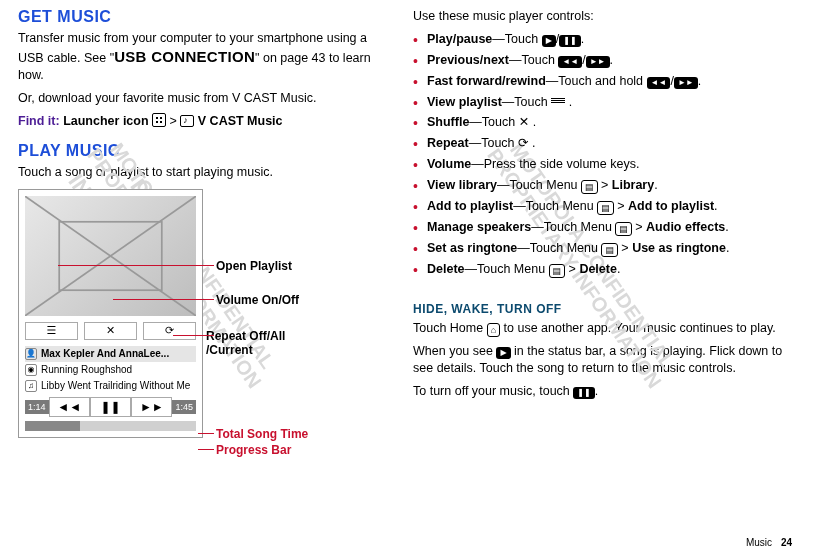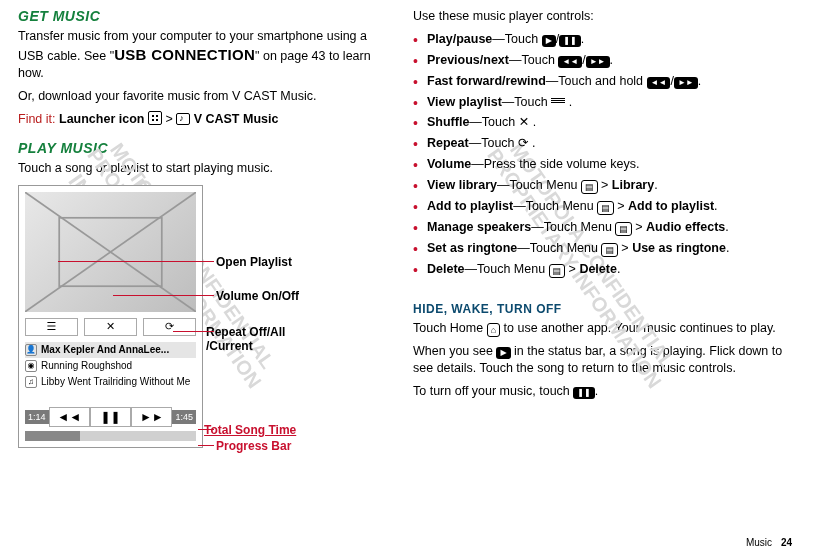--- a/index.html
+++ b/index.html
@@ -26,31 +26,30 @@
     font-size: 22px;
     font-weight: bold;
     font-family: Arial, sans-serif;
     transform-origin: center;
     pointer-events: none;
     white-space: pre;
     line-height: 1.1;
     text-align: center;
   }
   h2.red {
-    color: #15803d;
+    color: #1d4ed8;
     font-weight: 900;
-    font-size: 14px;
+    font-size: 16px;
     letter-spacing: 0.5px;
     margin-bottom: 4px;
     font-family: Arial Black, Arial, sans-serif;
-    font-style: italic;
   }
   .para { font-size: 12.5px; line-height: 1.35; margin-bottom: 6px; }
   .bold-inline { font-weight: bold; font-size: 15px; letter-spacing: 0.3px; }
-  .findit { color: #b91c1c; font-weight: normal; margin-top: 7px; }
+  .findit { color: #4c1d95; font-weight: bold; margin-top: 7px; }
   .launcher-grid {
     display: inline-block; width: 14px; height: 14px; border: 1px solid #000;
     border-radius: 2px; vertical-align: -2px; position: relative;
   }
   .launcher-grid::before {
     content: ""; position: absolute; top:2px; left:2px; right:2px; bottom:2px;
     background:
       radial-gradient(circle, #000 1px, transparent 1px) 0 0/4px 4px;
   }
   .small-icon {
@@ -80,21 +79,21 @@
     position:relative;
   }
   .album { width:100%; height:120px; background:linear-gradient(135deg,#e8e8e8,#bdbdbd); position:relative;}
   .album svg{width:100%;height:100%;}
   .toolbar { display:flex; gap:6px; margin-top:6px; }
   .tbtn { flex:1; border:1px solid #aaa; height:18px; display:flex;align-items:center;justify-content:center; font-size:11px;}
   .tracklist { margin-top:6px; font-size:10px; }
   .trackrow { display:flex; align-items:center; gap:4px; padding:2px 0;}
   .trackrow.current{background:#e5e5e5;font-weight:bold;}
   .ticon{width:12px;height:12px;border:1px solid #888;border-radius:2px;display:flex;align-items:center;justify-content:center;font-size:8px;}
-  .controls { display:flex; margin-top:17px; align-items:center;}
+  .controls { display:flex; margin-top:3px; align-items:center;}
   .time{background:#7a7a7a;color:#fff;font-size:9px;padding:2px 3px;}
   .cbtn{flex:1;border:1px solid #aaa;height:20px;display:flex;align-items:center;justify-content:center;}
   .progress{height:10px;background:#d0d0d0;margin-top:4px;position:relative;}
   .progress .fill{position:absolute;left:0;top:0;bottom:0;width:32%;background:#888;}
   .callout { position:absolute; font-size:12px; font-weight:bold; color:#000;}
   .callout.red{color:#c8102e;}
   .line { position:absolute; background:#c8102e; height:1px;}
   .subhead-red { color:#0c4a6e; font-weight:900; font-size:12px; letter-spacing:0.5px; margin:24px 0 4px 0;}
   .footer { position:absolute; bottom:8px; right:24px; font-size:10px;}
   .footer .pg{font-weight:bold;margin-left:6px;}
@@ -172,21 +171,21 @@
 
       <div class="callout" style="left:198px; top:70px;">Open Playlist</div>
       <div class="line" style="left:40px; top:76px; width:156px;"></div>
 
       <div class="callout" style="left:198px; top:104px;">Volume On/Off</div>
       <div class="line" style="left:95px; top:110px; width:101px;"></div>
 
       <div class="callout" style="left:188px; top:140px; width:90px;">Repeat Off/All /Current</div>
       <div class="line" style="left:155px; top:146px; width:41px;"></div>
 
-      <div class="callout red" style="left:186px; top:238px;text-decoration:underline;">Total Song Time</div>
+      <div class="callout red" style="left:198px; top:238px;">Total Song Time</div>
       <div class="line" style="left:180px; top:244px; width:16px;"></div>
 
       <div class="callout red" style="left:198px; top:254px;">Progress Bar</div>
       <div class="line" style="left:180px; top:260px; width:16px;"></div>
     </div>
   </div>
 
   <div class="col">
     <p class="para">Use these music player controls:</p>
     <ul class="bullets">

